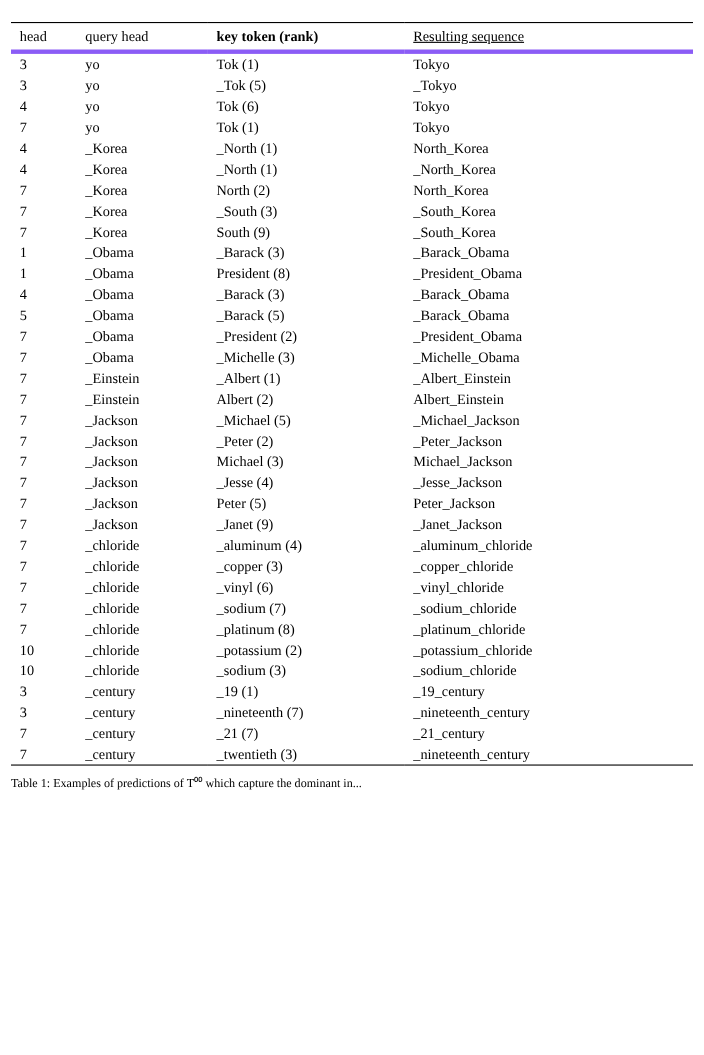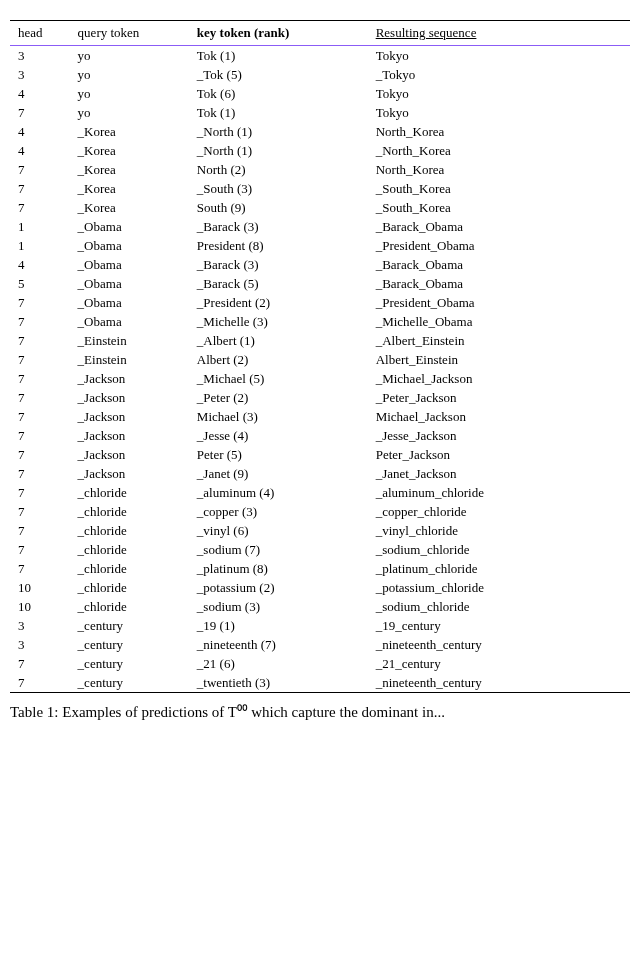--- a/index.html
+++ b/index.html
@@ -16,54 +16,54 @@
       width: 620px;
       margin: 10px auto 0 auto;
     }
     table {
       width: 100%;
       border-collapse: collapse;
       border-top: 1.5px solid #000;
       border-bottom: 1.5px solid #000;
     }
     thead tr {
-      border-bottom: 1px solid #8b5cf6;
+      border-bottom: 4px solid #8b5cf6;
     }
     th {
       font-weight: normal;
       text-align: left;
       padding: 4px 8px 4px 8px;
       font-size: 13px;
     }
     td {
       padding: 1.5px 8px 1.5px 8px;
       font-size: 13px;
       white-space: nowrap;
     }
     .col-head { width: 50px; }
     .col-query { width: 100px; }
     .col-key { width: 150px; font-weight: bold; }
     .col-result { width: 220px; text-decoration: underline; }
     .caption {
       width: 620px;
       margin: 8px auto 0 auto;
-      font-size: 15px;
+      font-size: 11px;
       line-height: 1.5;
       color: #000;
     }
   </style>
 </head>
 <body>
 
 <div class="table-container">
   <table>
     <thead>
       <tr>
         <th class="col-head">head</th>
-        <th class="col-query">query token</th>
+        <th class="col-query">query head</th>
         <th class="col-key">key token (rank)</th>
         <th class="col-result">Resulting sequence</th>
       </tr>
     </thead>
     <tbody id="table-body">
     <tr>
           <td>3</td>
           <td>yo</td>
           <td>Tok (1)</td>
           <td>Tokyo</td>
@@ -250,21 +250,21 @@
         </tr>
         <tr>
           <td>3</td>
           <td>_century</td>
           <td>_nineteenth (7)</td>
           <td>_nineteenth_century</td>
         </tr>
         <tr>
           <td>7</td>
           <td>_century</td>
-          <td>_21 (6)</td>
+          <td>_21 (7)</td>
           <td>_21_century</td>
         </tr>
         <tr>
           <td>7</td>
           <td>_century</td>
           <td>_twentieth (3)</td>
           <td>_nineteenth_century</td>
         </tr>
       </tbody>
   </table>

